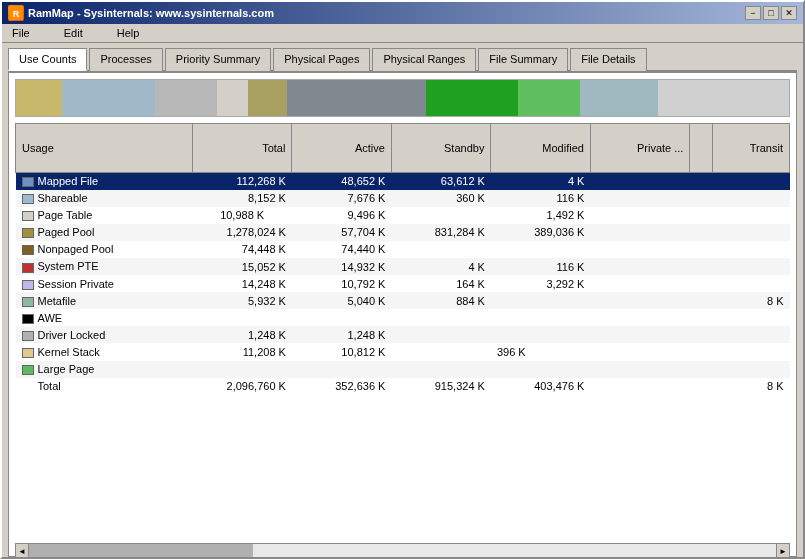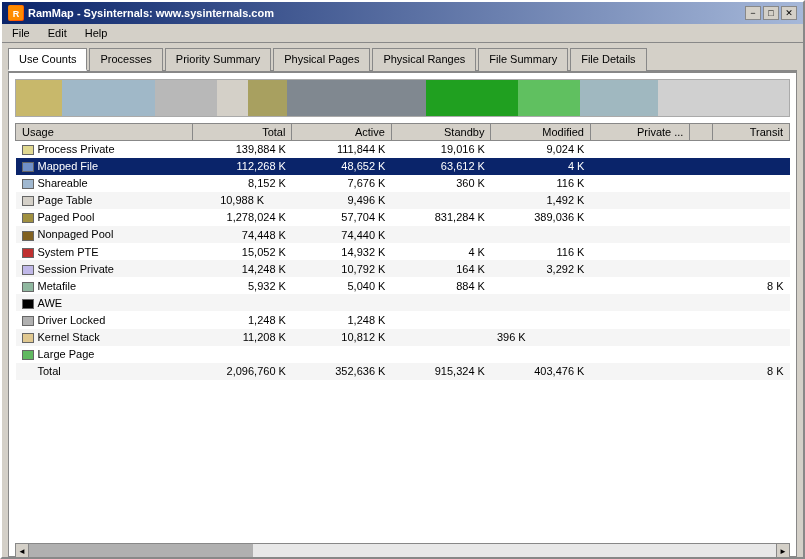--- a/index.html
+++ b/index.html
@@ -54,21 +54,21 @@
       display: flex;
       align-items: center;
       justify-content: center;
       cursor: pointer;
       color: black;
     }
     .menu-bar {
       background: #d4d0c8;
       padding: 2px 6px;
       display: flex;
-      gap: 10px;
+      gap: 26px;
       border-bottom: 1px solid #888;
     }
     .menu-item {
       font-size: 11px;
       cursor: pointer;
       padding: 1px 4px;
     }
     .main-container {
       padding: 6px;
       background: #d4d0c8;
@@ -113,21 +113,21 @@
       position: relative;
     }
     table {
       width: 100%;
       border-collapse: collapse;
       font-size: 11px;
     }
     th {
       background: #d4d0c8;
       border: 1px solid #888;
-      padding: 2px 6px;
+      padding: 18px 6px;
       text-align: left;
       font-weight: normal;
       white-space: nowrap;
       position: sticky;
       top: 0;
       z-index: 2;
     }
     td {
       padding: 2px 6px;
       border: none;
@@ -207,30 +207,20 @@
               <th style="text-align:right;min-width:90px;">Total</th>
               <th style="text-align:right;min-width:90px;">Active</th>
               <th style="text-align:right;min-width:90px;">Standby</th>
               <th style="text-align:right;min-width:90px;">Modified</th>
               <th style="text-align:right;min-width:90px;">Private ...</th>
               <th style="min-width:20px;"></th>
               <th style="text-align:right;min-width:70px;">Transit</th>
             </tr>
           </thead>
           <tbody id="table-body">
-          <tr>
-                <td><span style="display: inline-block; width: 12px; height: 10px; background-color: rgb(224, 216, 144); border: 1px solid rgb(102, 102, 102); margin-right: 4px; vertical-align: middle;"></span><span>Process Private</span></td>
-                <td style="text-align: right;">139,884 K</td>
-                <td style="text-align: right;">111,844 K</td>
-                <td style="text-align: right;">19,016 K</td>
-                <td style="text-align: right;">9,024 K</td>
-                <td style="text-align: right;"></td>
-                <td style="text-align: right;"></td>
-                <td style="text-align: right;"></td>
-              </tr>
               <tr class="selected">
                 <td><span style="display: inline-block; width: 12px; height: 10px; background-color: rgb(112, 144, 200); border: 1px solid rgb(102, 102, 102); margin-right: 4px; vertical-align: middle;"></span><span>Mapped File</span></td>
                 <td style="text-align: right;">112,268 K</td>
                 <td style="text-align: right;">48,652 K</td>
                 <td style="text-align: right;">63,612 K</td>
                 <td style="text-align: right;">4 K</td>
                 <td style="text-align: right;"></td>
                 <td style="text-align: right;"></td>
                 <td style="text-align: right;"></td>
               </tr>

